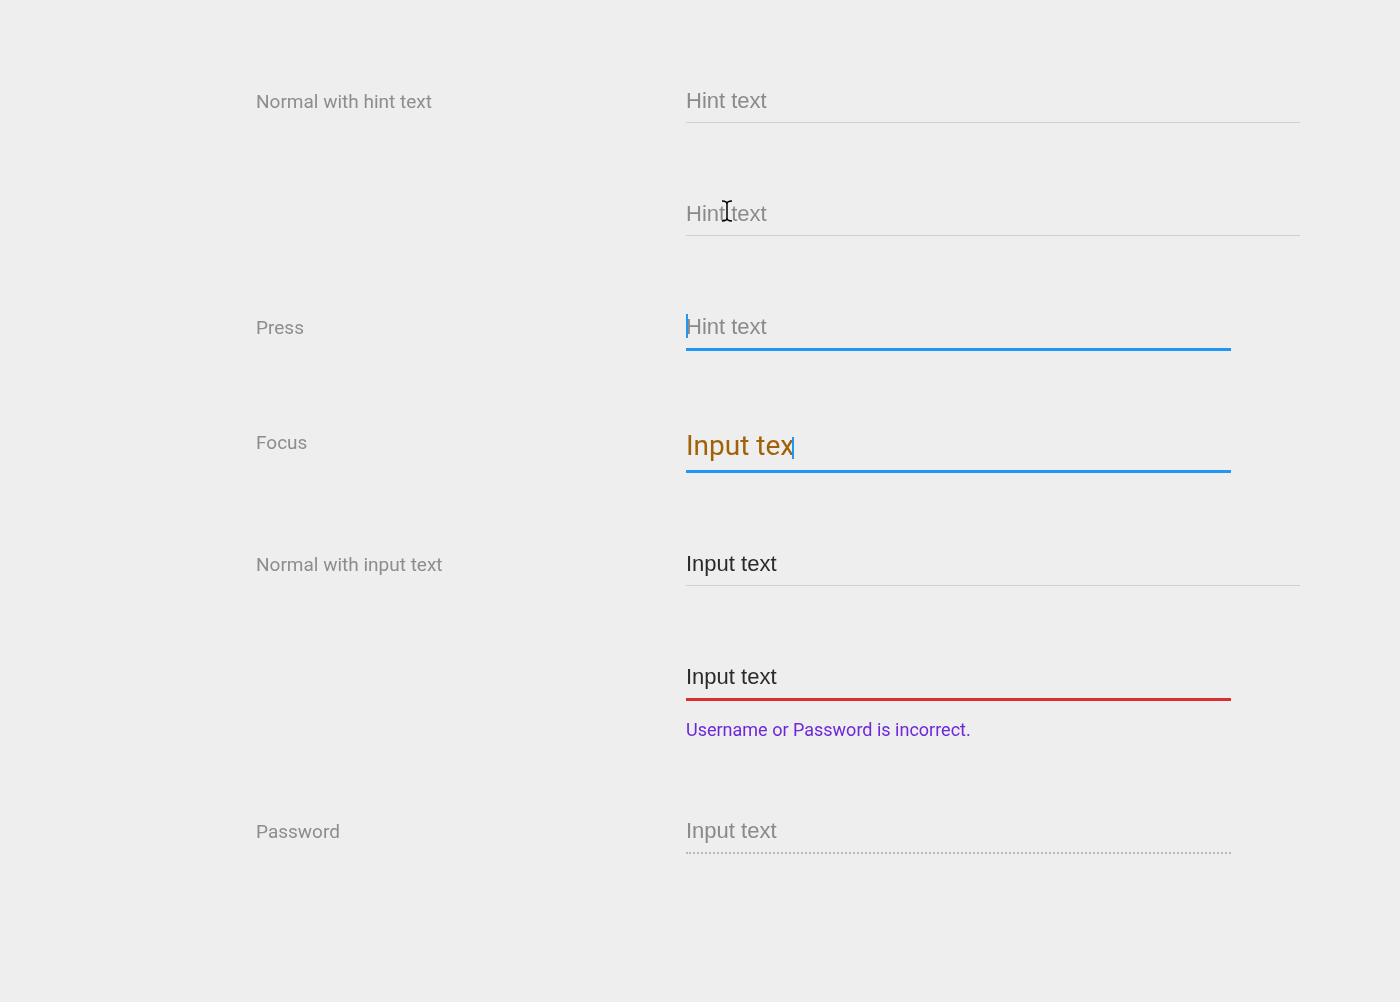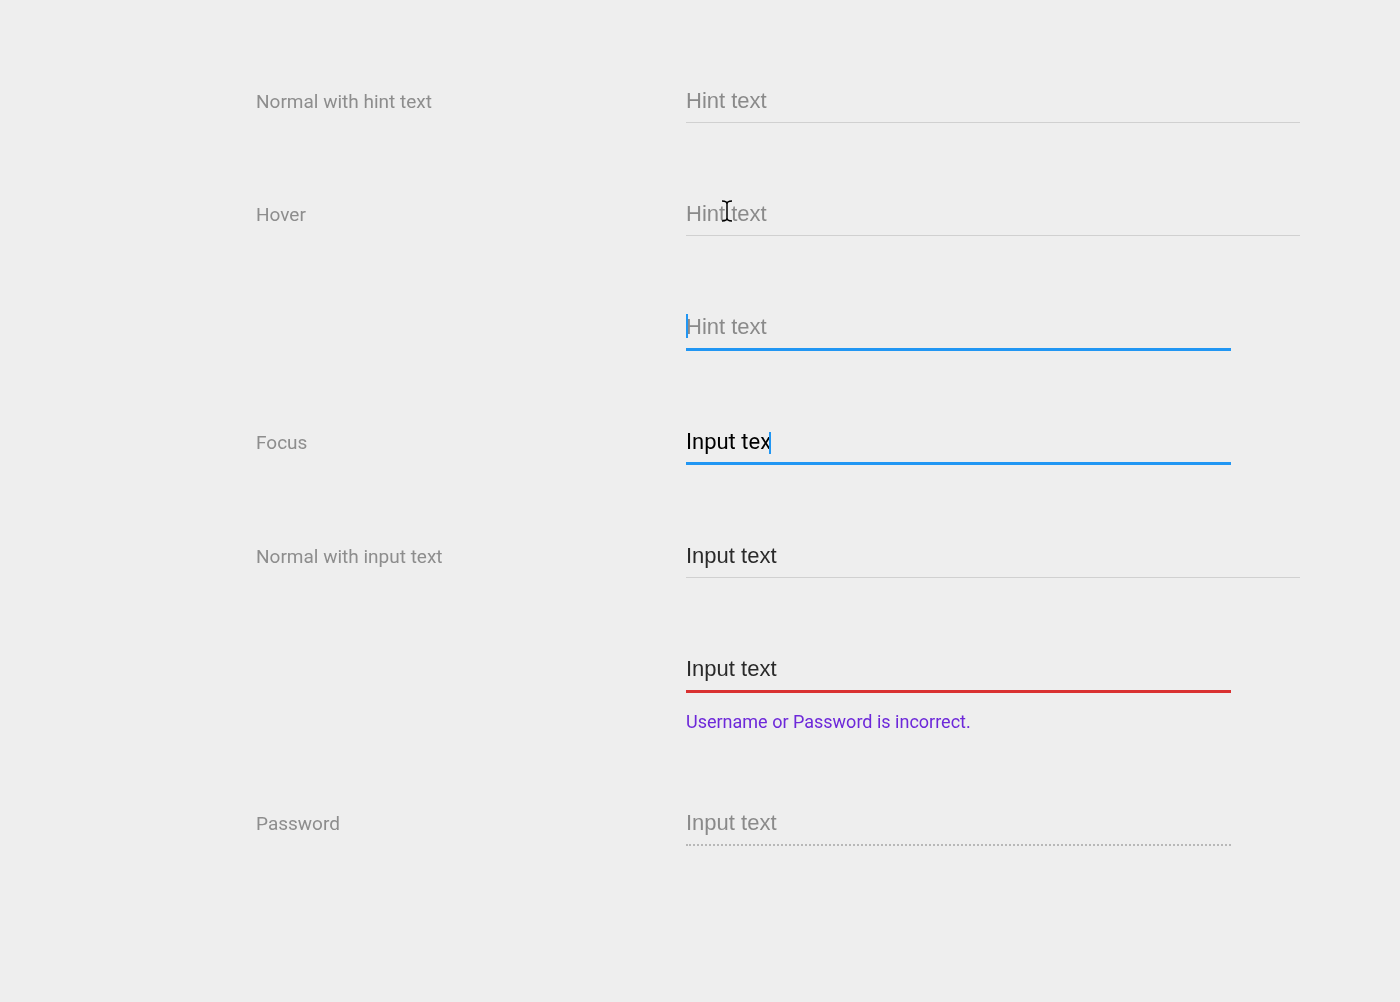--- a/index.html
+++ b/index.html
@@ -110,48 +110,48 @@
     }
     
     .text-cursor-icon {
       position: absolute;
       left: 34px;
       top: 6px;
       pointer-events: none;
     }
     
     .focus-text {
-      font-size: 22px;
+      font-size: 28px;
       padding: 8px 0;
-      color: #000000;
+      color: #a16207;
     }
   </style>
 </head>
 <body>
 
 <div class="row">
   <div class="label">Normal with hint text</div>
   <div class="field-wrapper">
     <input type="text" class="text-field" placeholder="Hint text" style="">
     <div class="underline"></div>
   </div>
 </div>
 
 <div class="row">
-  <div class="label">Hover</div>
   <div class="field-wrapper hover">
     <input type="text" class="text-field" placeholder="Hint text" style="">
     <div class="underline"></div>
     <svg class="text-cursor-icon" width="14" height="24" viewBox="0 0 14 24">
       <path d="M 2 2 C 4 2 7 2 7 5 C 7 2 10 2 12 2 M 7 5 L 7 19 M 2 22 C 4 22 7 22 7 19 C 7 22 10 22 12 22" stroke="#000" stroke-width="1.5" fill="none"></path>
     </svg>
   </div>
 </div>
 
 <div class="row">
+  <div class="label">Press</div>
   <div class="field-wrapper">
     <div class="caret-press"></div>
     <input type="text" class="text-field" placeholder="Hint text" style="">
     <div class="underline focus"></div>
   </div>
 </div>
 
 <div class="row">
   <div class="label">Focus</div>
   <div class="field-wrapper">

